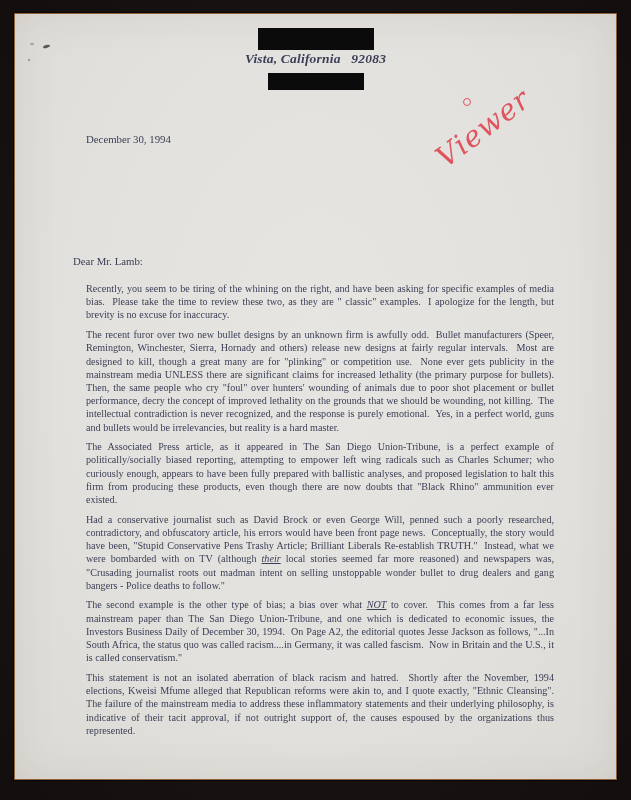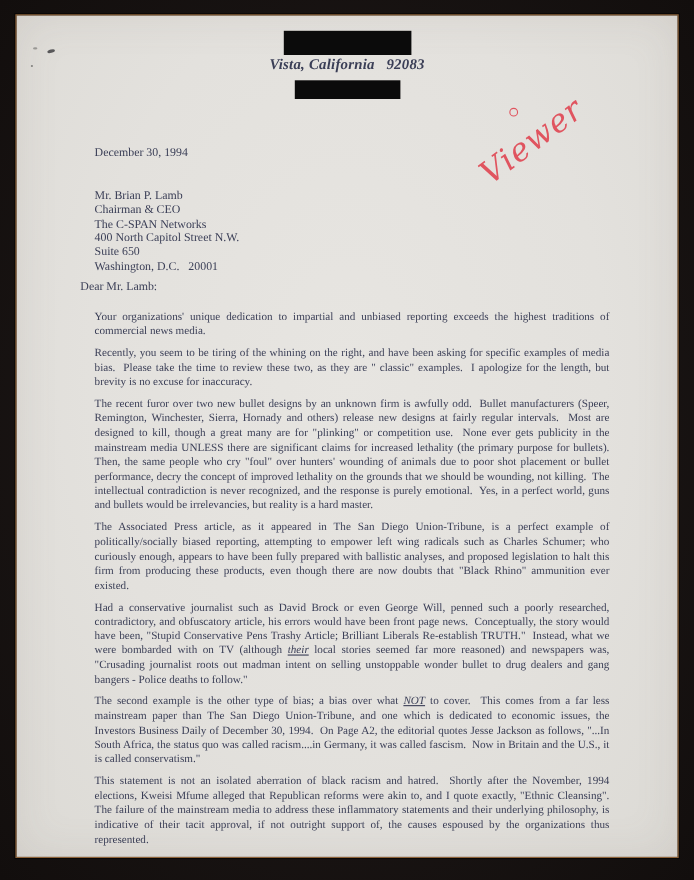--- a/index.html
+++ b/index.html
@@ -66,33 +66,24 @@
       <div class="redact bar1"></div>
       <div class="city typed">Vista, California   92083</div>
       <div class="redact bar2"></div>
     </div>
 
     <span class="idot"></span>
     <div class="annotation">Viewer</div>
 
     <div class="date typed">December 30, 1994</div>
 
-    <div class="recipient typed">
-        <div>Mr. Brian P. Lamb</div>
-        <div>Chairman &amp; CEO</div>
-        <div>The C-SPAN Networks</div>
-        <div>400 North Capitol Street N.W.</div>
-        <div>Suite 650</div>
-        <div>Washington, D.C.   20001</div>
-      </div>
 
     <div class="salutation typed">Dear Mr. Lamb:</div>
 
     <div class="body typed">
-        <p class="para"><span>Your organizations' unique dedication to impartial and unbiased reporting exceeds the highest traditions of commercial news media.</span></p>
         <p class="para"><span>Recently, you seem to be tiring of the whining on the right, and have been asking for specific examples of media bias.  Please take the time to review these two, as they are " classic" examples.  I apologize for the length, but brevity is no excuse for inaccuracy.</span></p>
         <p class="para"><span>The recent furor over two new bullet designs by an unknown firm is awfully odd.  Bullet manufacturers (Speer, Remington, Winchester, Sierra, Hornady and others) release new designs at fairly regular intervals.  Most are designed to kill, though a great many are for "plinking" or competition use.  None ever gets publicity in the mainstream media UNLESS there are significant claims for increased lethality (the primary purpose for bullets).  Then, the same people who cry "foul" over hunters' wounding of animals due to poor shot placement or bullet performance, decry the concept of improved lethality on the grounds that we should be wounding, not killing.  The intellectual contradiction is never recognized, and the response is purely emotional.  Yes, in a perfect world, guns and bullets would be irrelevancies, but reality is a hard master.</span></p>
         <p class="para"><span>The Associated Press article, as it appeared in </span><span class="it">The San Diego Union-Tribune</span><span>, is a perfect example of politically/socially biased reporting, attempting to empower left wing radicals such as Charles Schumer; who curiously enough, appears to have been fully prepared with ballistic analyses, and proposed legislation to halt this firm from producing these products, even though there are now doubts that "Black Rhino" ammunition ever existed.</span></p>
         <p class="para"><span>Had a conservative journalist such as David Brock or even George Will, penned such a poorly researched, contradictory, and obfuscatory article, his errors would have been front page news.  Conceptually, the story would have been, "Stupid Conservative Pens Trashy Article; Brilliant Liberals Re-establish TRUTH."  Instead, what we were bombarded with on TV (although </span><span class="ul">their</span><span> local stories seemed far more reasoned) and newspapers was, "Crusading journalist roots out madman intent on selling unstoppable wonder bullet to drug dealers and gang bangers - Police deaths to follow."</span></p>
         <p class="para"><span>The second example is the other type of bias; a bias over what </span><span class="ul">NOT</span><span> to cover.  This comes from a far less mainstream paper than </span><span class="it">The San Diego Union-Tribune</span><span>, and one which is dedicated to economic issues, the </span><span class="it">Investors Business Daily</span><span> of December 30, 1994.  On Page A2, the editorial quotes Jesse Jackson as follows, "...In South Africa, the status quo was called racism....in Germany, it was called fascism.  Now in Britain and the U.S., it is called conservatism."</span></p>
         <p class="para"><span>This statement is not an isolated aberration of black racism and hatred.  Shortly after the November, 1994 elections, Kweisi Mfume alleged that Republican reforms were akin to, and I quote exactly, "Ethnic Cleansing".  The failure of the mainstream media to address these inflammatory statements and their underlying philosophy, is indicative of their tacit approval, if not outright support of, the causes espoused by the organizations thus represented.</span></p>
       </div>
 
   </div>
 </div>

